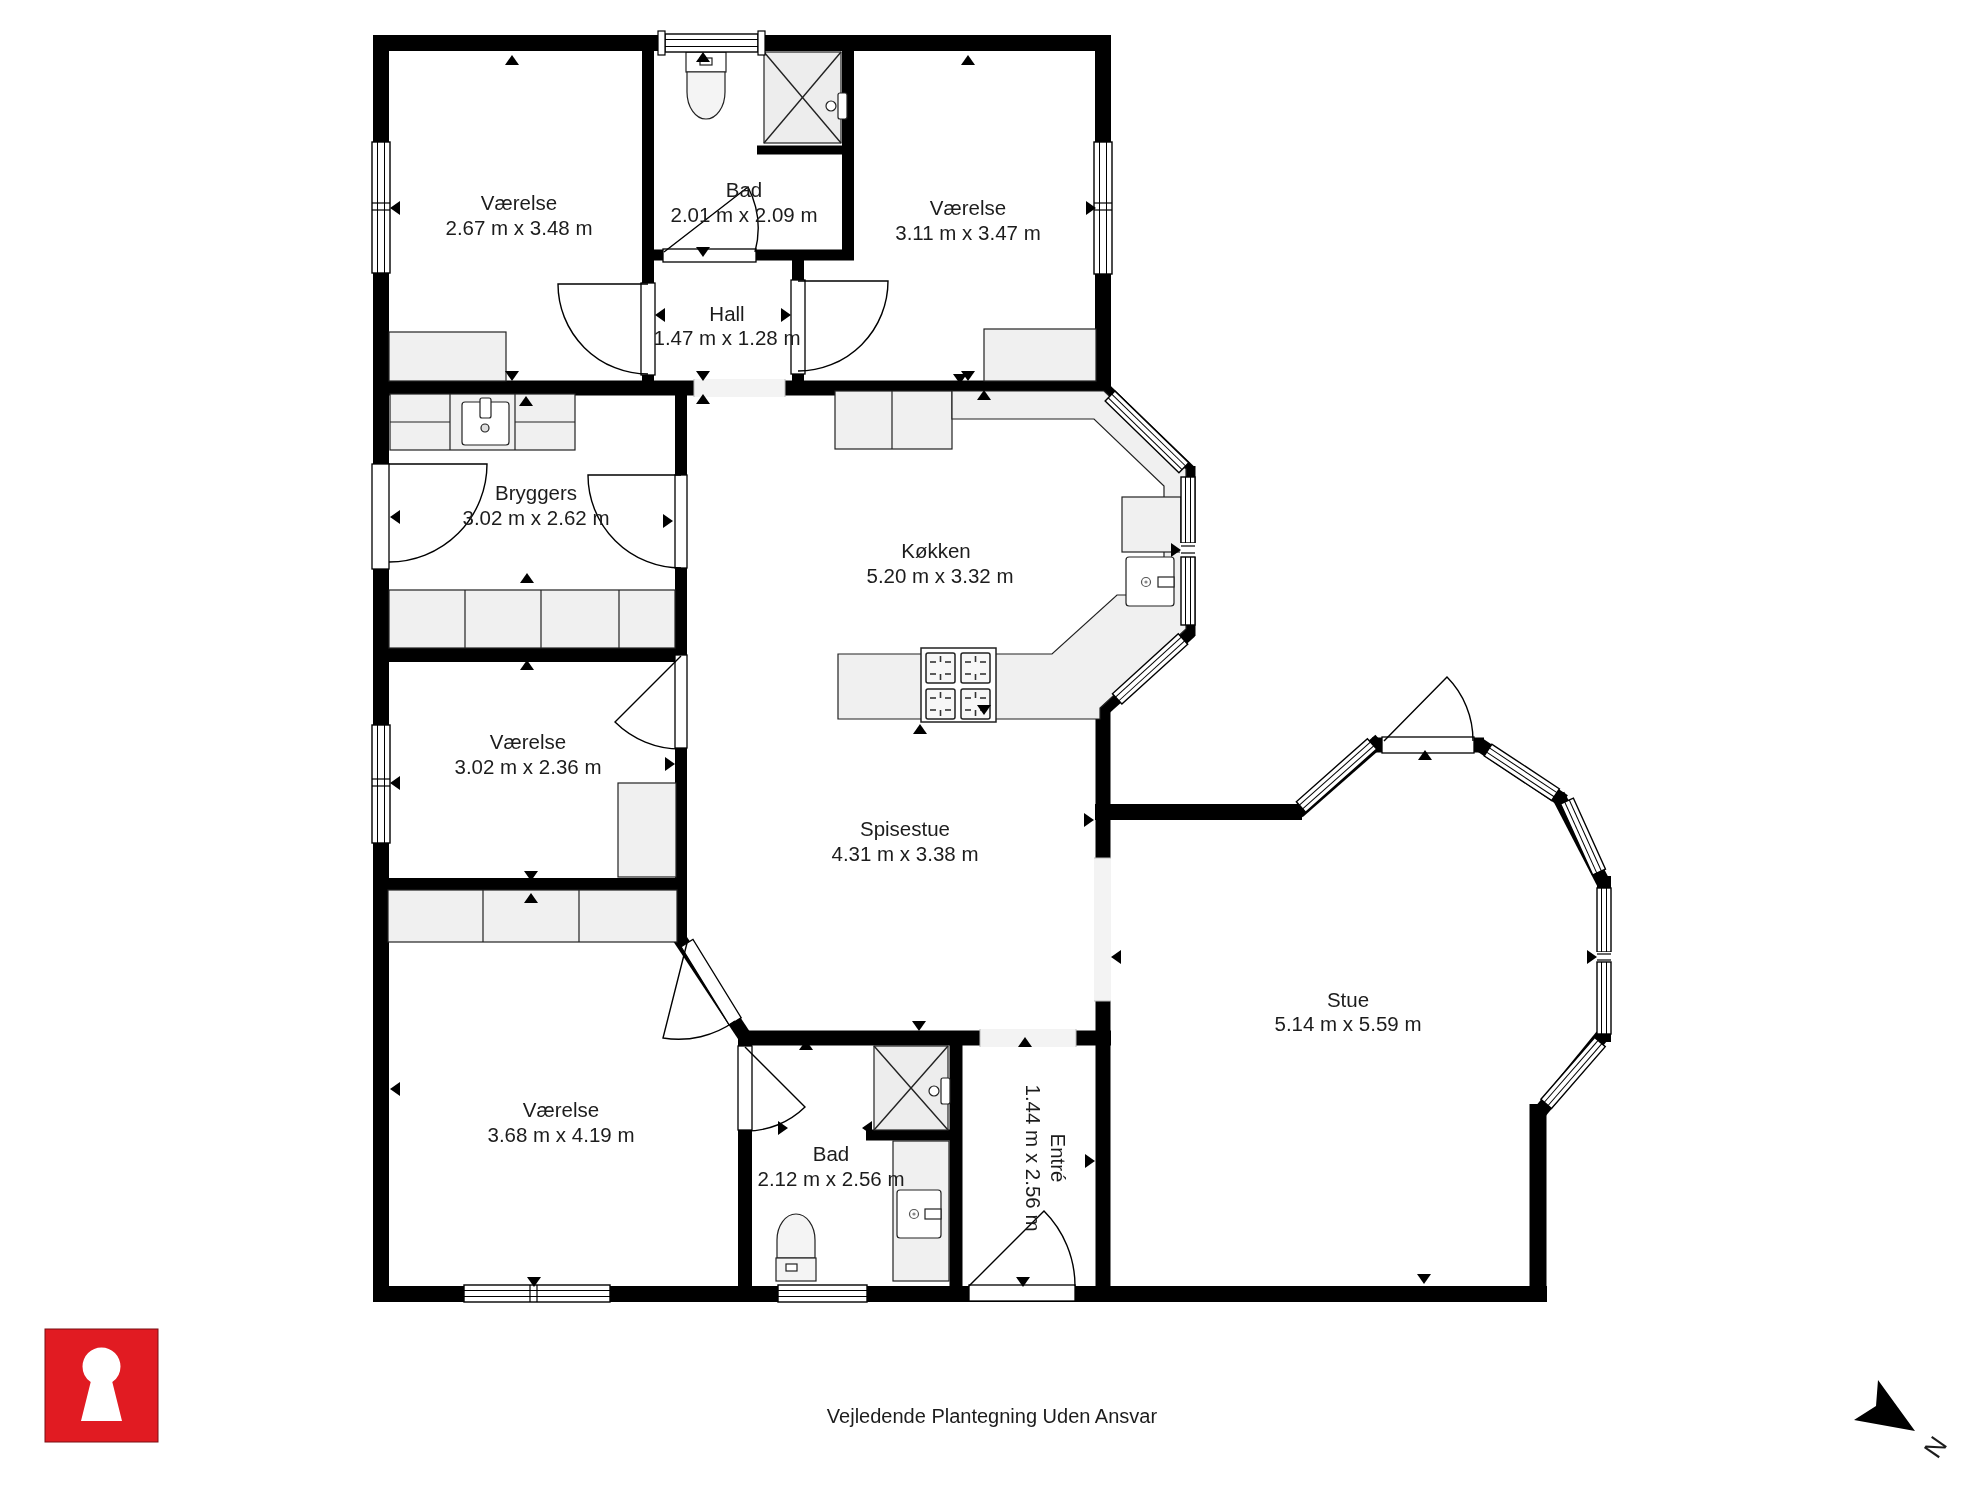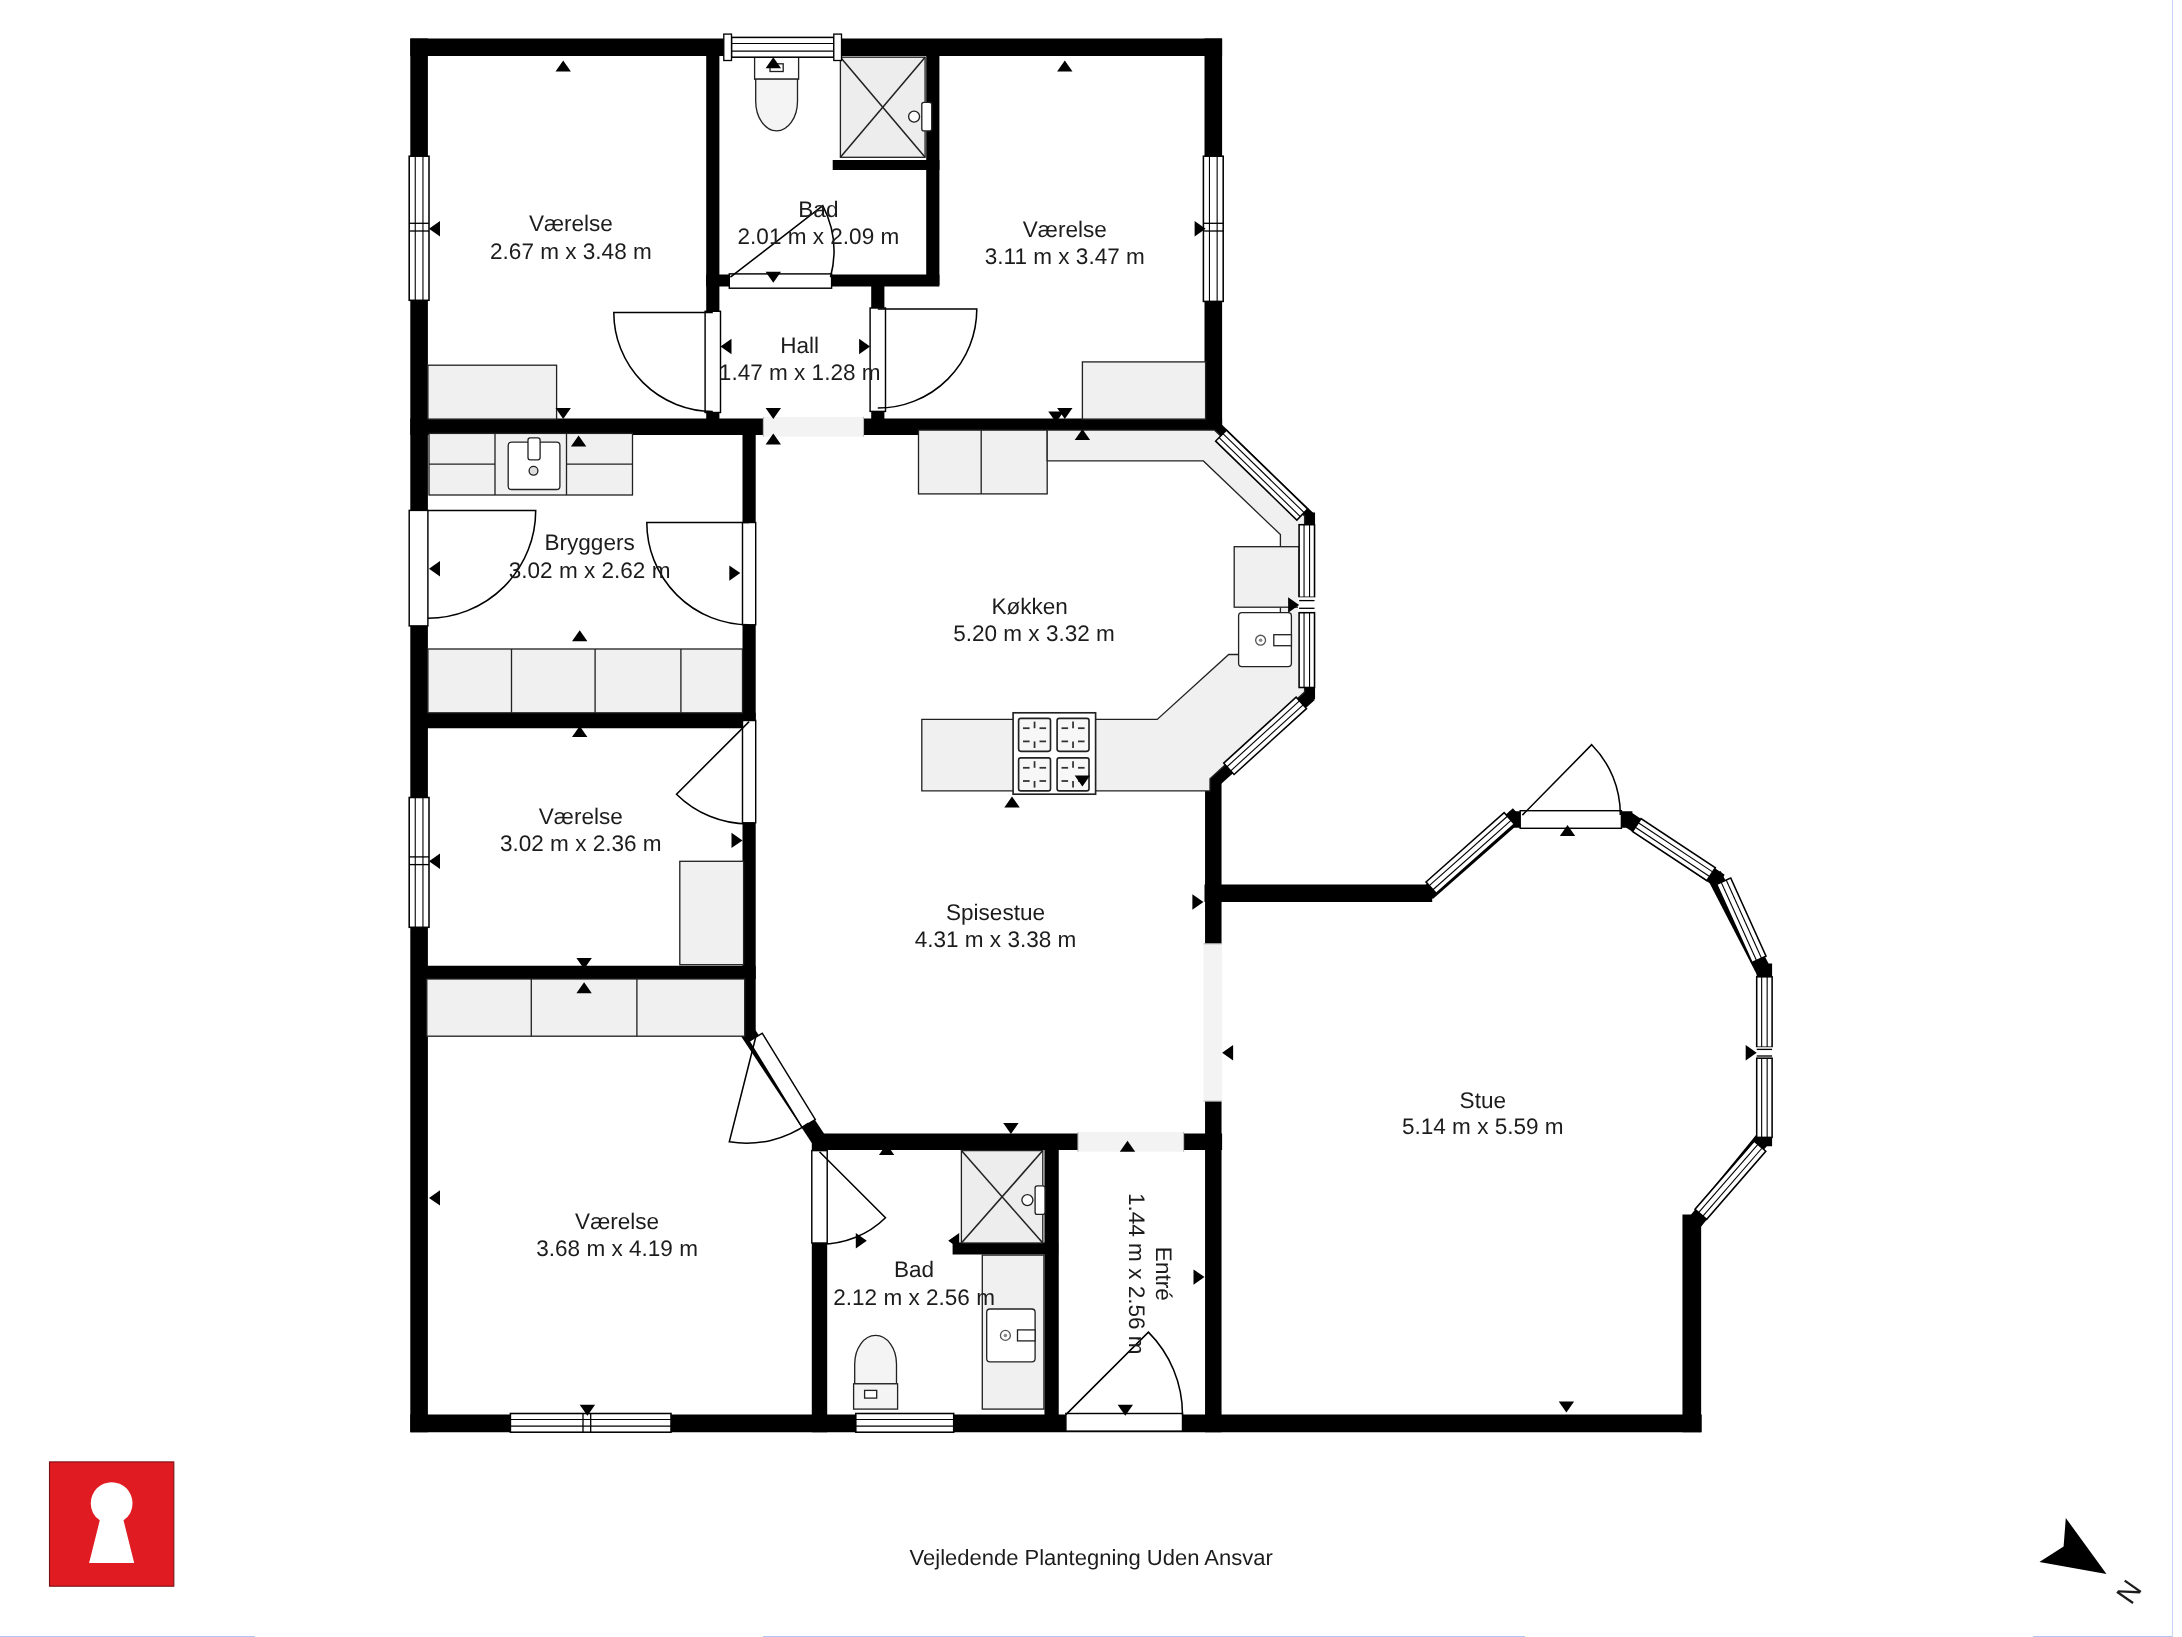--- a/index.html
+++ b/index.html
@@ -1,16 +1,16 @@
 <!DOCTYPE html>
 <html><head>
 <meta charset="utf-8">
 <style>
   html,body{margin:0;padding:0;background:#fff;}
-  .wrap{width:1975px;height:1488px;position:relative;background:#1d4ed8;overflow:hidden;}
+  .wrap{width:1975px;height:1488px;position:relative;background:#d946ef;overflow:hidden;}
   svg{display:block;}
   text{font-family:"Liberation Sans", sans-serif;fill:#1c1c1c;}
 </style>
 </head>
 <body>
 <div class="wrap">
 <svg width="1984" height="1488" viewBox="0 0 1984 1488">
 <rect x="0" y="0" width="1984" height="1488" fill="#ffffff"></rect>
 
 <g id="walls" stroke="#000000" fill="none" stroke-linecap="butt">

